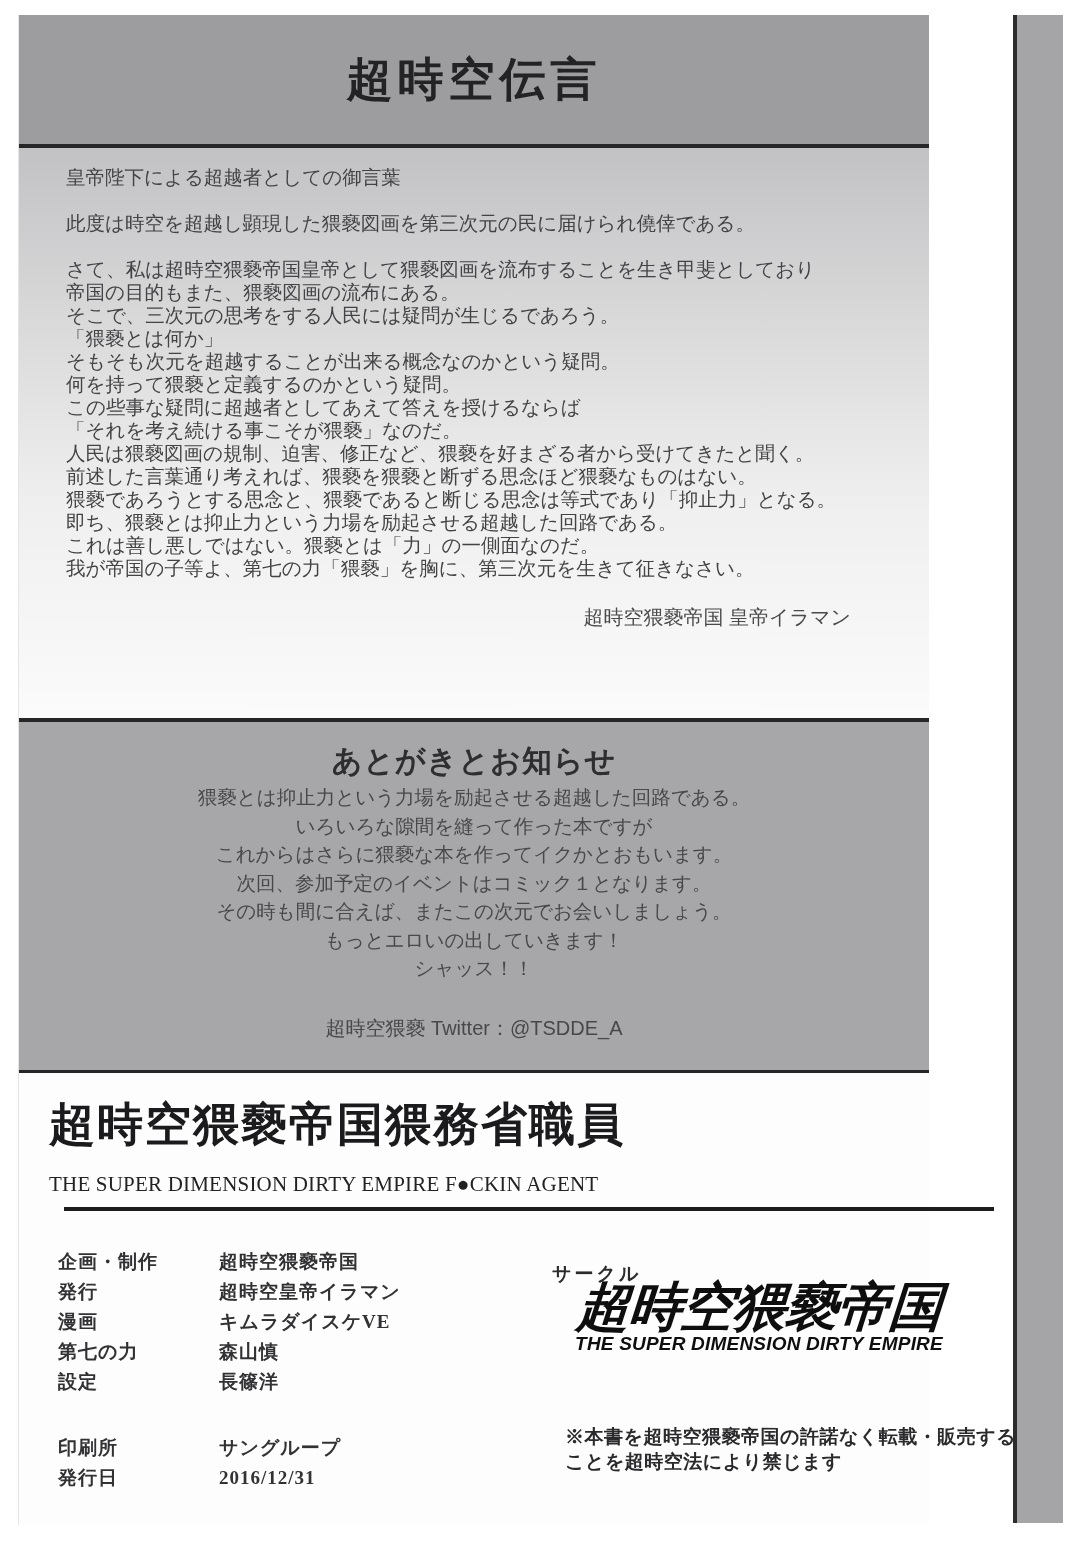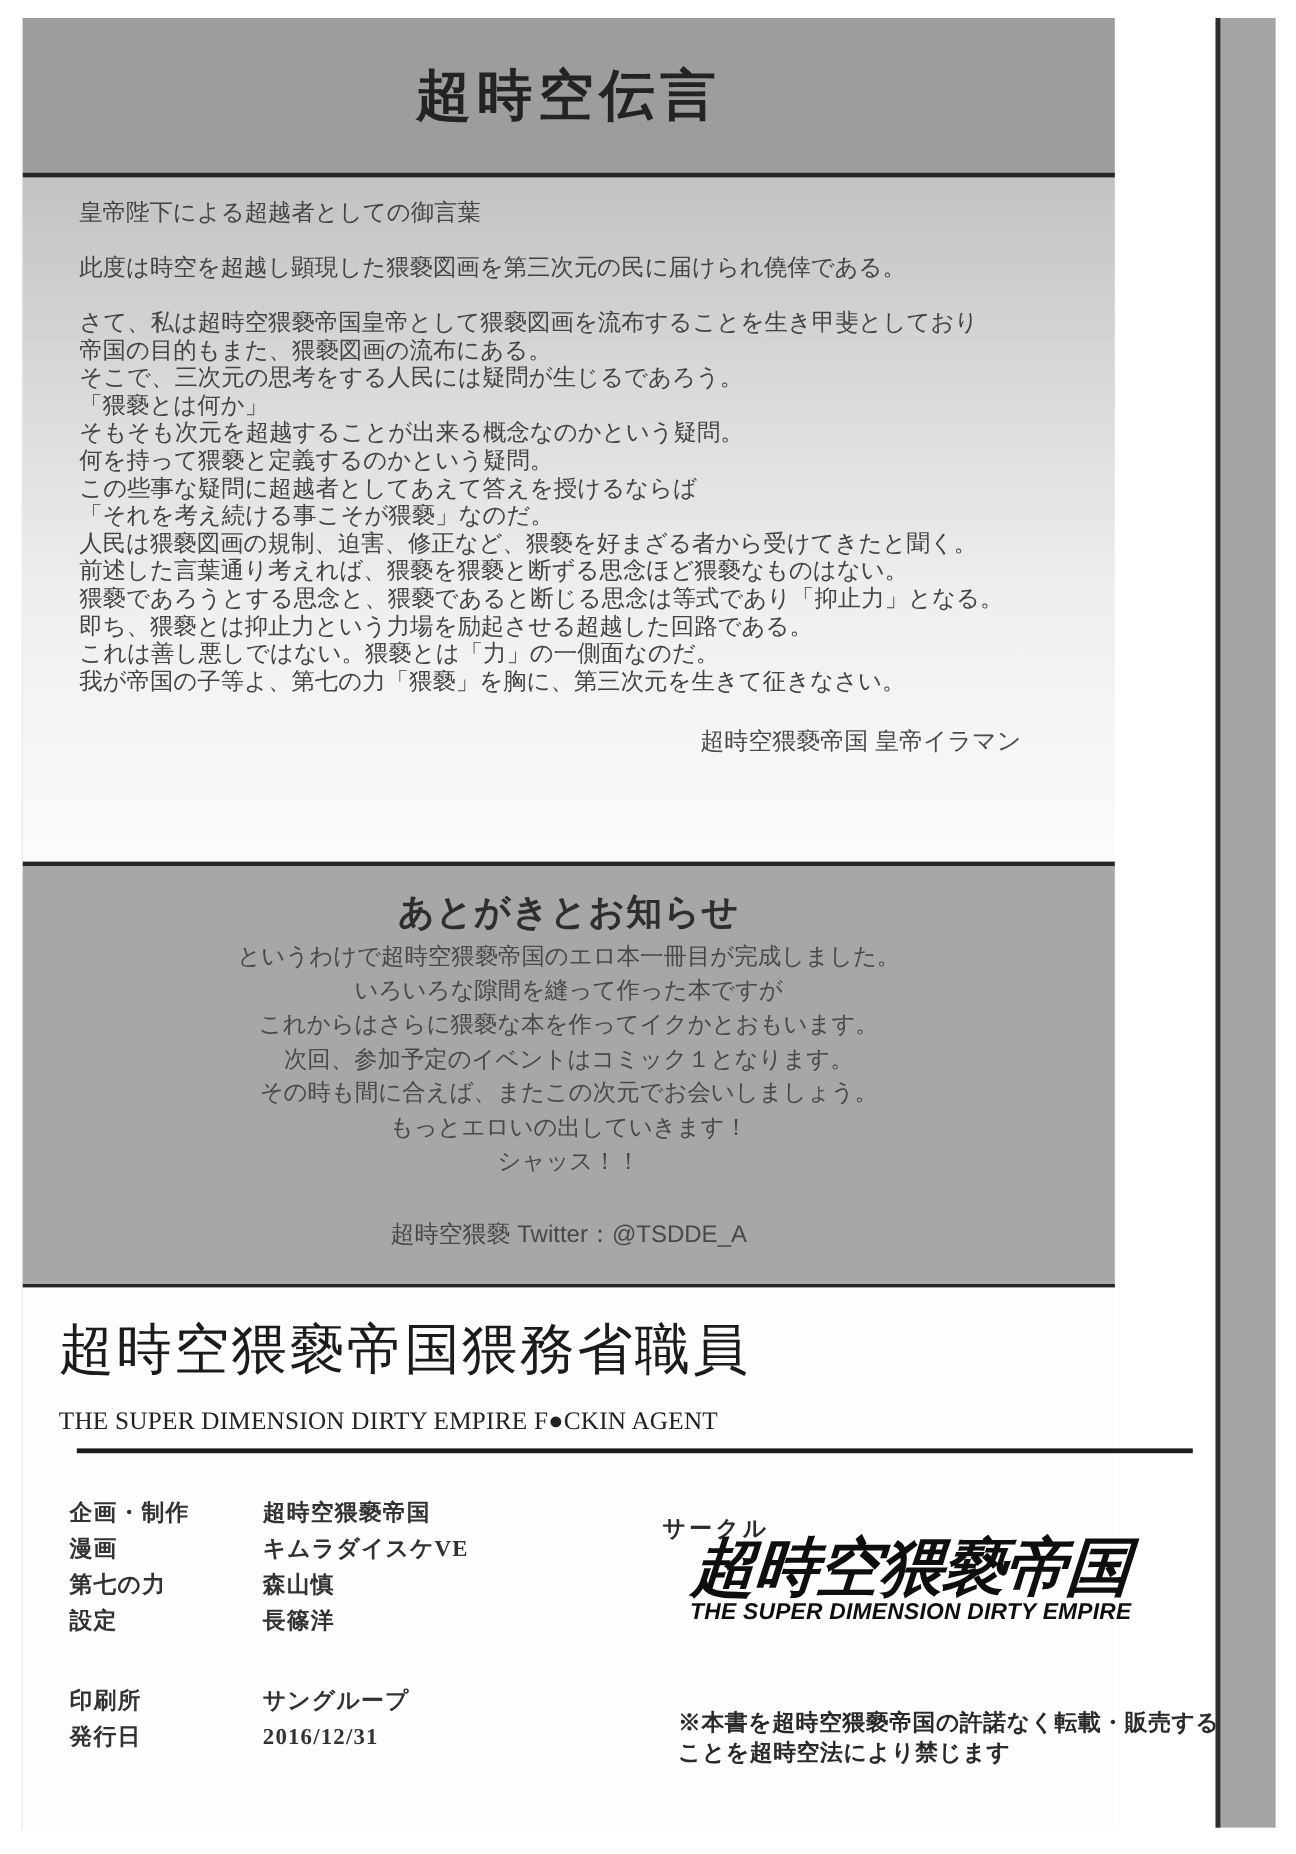--- a/index.html
+++ b/index.html
@@ -105,21 +105,21 @@
     height:452px;
     box-sizing:border-box;
     background:#fdfdfd;
     padding:26px 0 0 30px;
     position:relative;
     font-family:"Liberation Serif","DejaVu Serif",serif;
   }
   .colo-title{
     margin:0;
     font-size:46px;
-    font-weight:400;
+    font-weight:700;
     letter-spacing:2px;
     line-height:1.15;
     color:#1b1b1d;
   }
   .colo-sub{
     margin-top:20px;
     font-size:21px;
     font-weight:500;
     letter-spacing:0.2px;
     color:#222224;
@@ -212,40 +212,43 @@
 前述した言葉通り考えれば、猥褻を猥褻と断ずる思念ほど猥褻なものはない。
 猥褻であろうとする思念と、猥褻であると断じる思念は等式であり「抑止力」となる。
 即ち、猥褻とは抑止力という力場を励起させる超越した回路である。
 これは善し悪しではない。猥褻とは「力」の一側面なのだ。
 我が帝国の子等よ、第七の力「猥褻」を胸に、第三次元を生きて征きなさい。</div>
     <div class="signature">超時空猥褻帝国 皇帝イラマン</div>
   </section>
 
   <section class="afterword">
     <h2>あとがきとお知らせ</h2>
-    <div class="aw-lines">というわけで超時空猥褻帝国のエロ本一冊目が完成しました。
+    <div class="aw-lines">猥褻とは抑止力という力場を励起させる超越した回路である。
 いろいろな隙間を縫って作った本ですが
 これからはさらに猥褻な本を作ってイクかとおもいます。
 次回、参加予定のイベントはコミック１となります。
 その時も間に合えば、またこの次元でお会いしましょう。
 もっとエロいの出していきます！
 シャッス！！</div>
     <div class="twitter">超時空猥褻 Twitter：@TSDDE_A</div>
   </section>
 
   <section class="colophon">
     <h2 class="colo-title">超時空猥褻帝国猥務省職員</h2>
     <div class="colo-sub">THE SUPER DIMENSION DIRTY EMPIRE F●CKIN AGENT</div>
     <div class="rule"></div>
 
     <dl class="credits">
       <div class="crow">
         <dt>企画・制作</dt><dd>超時空猥褻帝国</dd>
       </div>
       <div class="crow">
+        <dt>発行</dt><dd>超時空皇帝イラマン</dd>
+      </div>
+      <div class="crow">
         <dt>漫画</dt><dd>キムラダイスケVE</dd>
       </div>
       <div class="crow">
         <dt>第七の力</dt><dd>森山慎</dd>
       </div>
       <div class="crow">
         <dt>設定</dt><dd>長篠洋</dd>
       </div>
     </dl>
 

